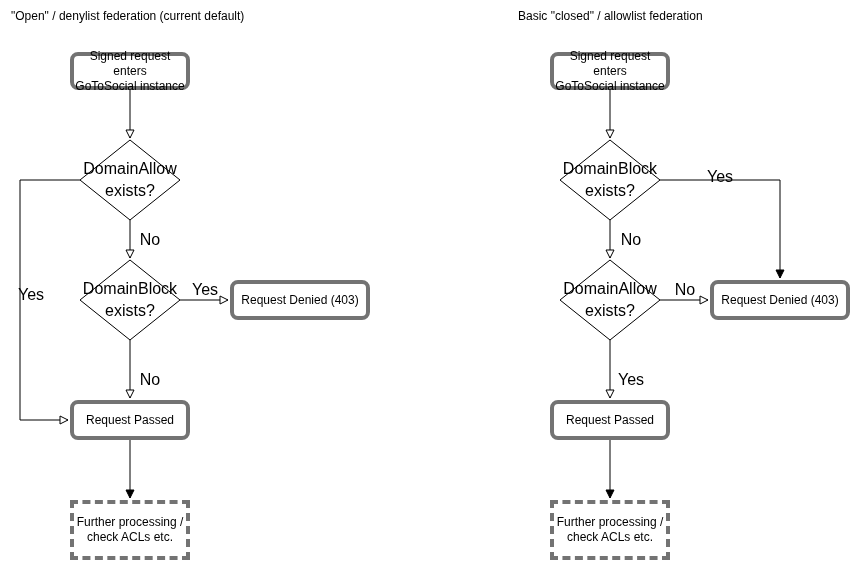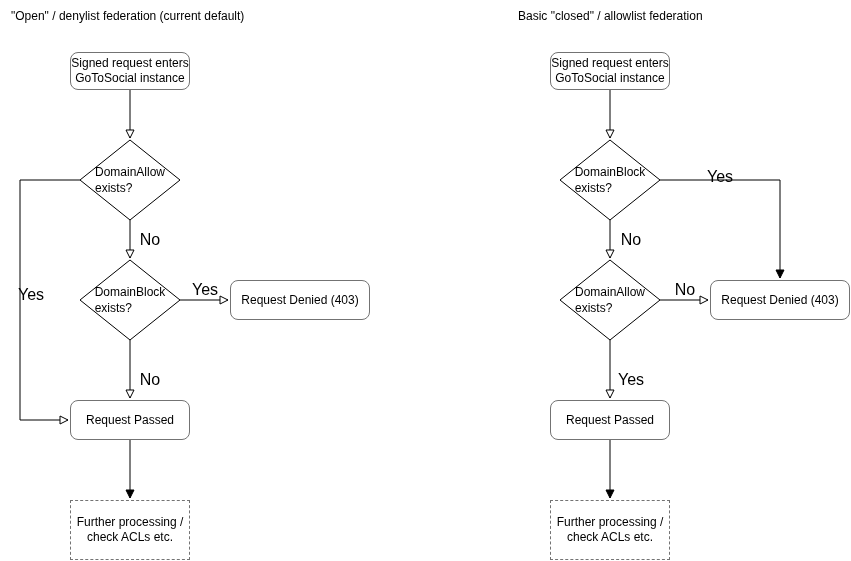--- a/index.html
+++ b/index.html
@@ -28,41 +28,41 @@
     font-size: 12px;
     line-height: 14px;
     white-space: nowrap;
   }
   #title-left  { left: 11px;  top: 9px; }
   #title-right { left: 518px; top: 9px; }
 
   .node {
     position: absolute;
     box-sizing: border-box;
-    border: 1px solid #737373;
+    border: 4px solid #737373;
     background: #ffffff;
     display: flex;
     align-items: center;
     justify-content: center;
     text-align: center;
     font-size: 12px;
     line-height: 15px;
     white-space: pre-line;
   }
   .rounded { border-radius: 8px; }
   .dashed  { border-style: dashed; border-radius: 0; }
 
   .diamond-label {
     position: absolute;
     display: flex;
     align-items: center;
     justify-content: center;
-    text-align: left;
-    font-size: 12px;
-    line-height: 16px;
+    text-align: center;
+    font-size: 16px;
+    line-height: 22px;
     white-space: pre-line;
     pointer-events: none;
   }
 
   .edge-label {
     position: absolute;
     font-size: 16px;
     line-height: 14px;
     transform: translate(-50%, -50%);
     white-space: nowrap;

